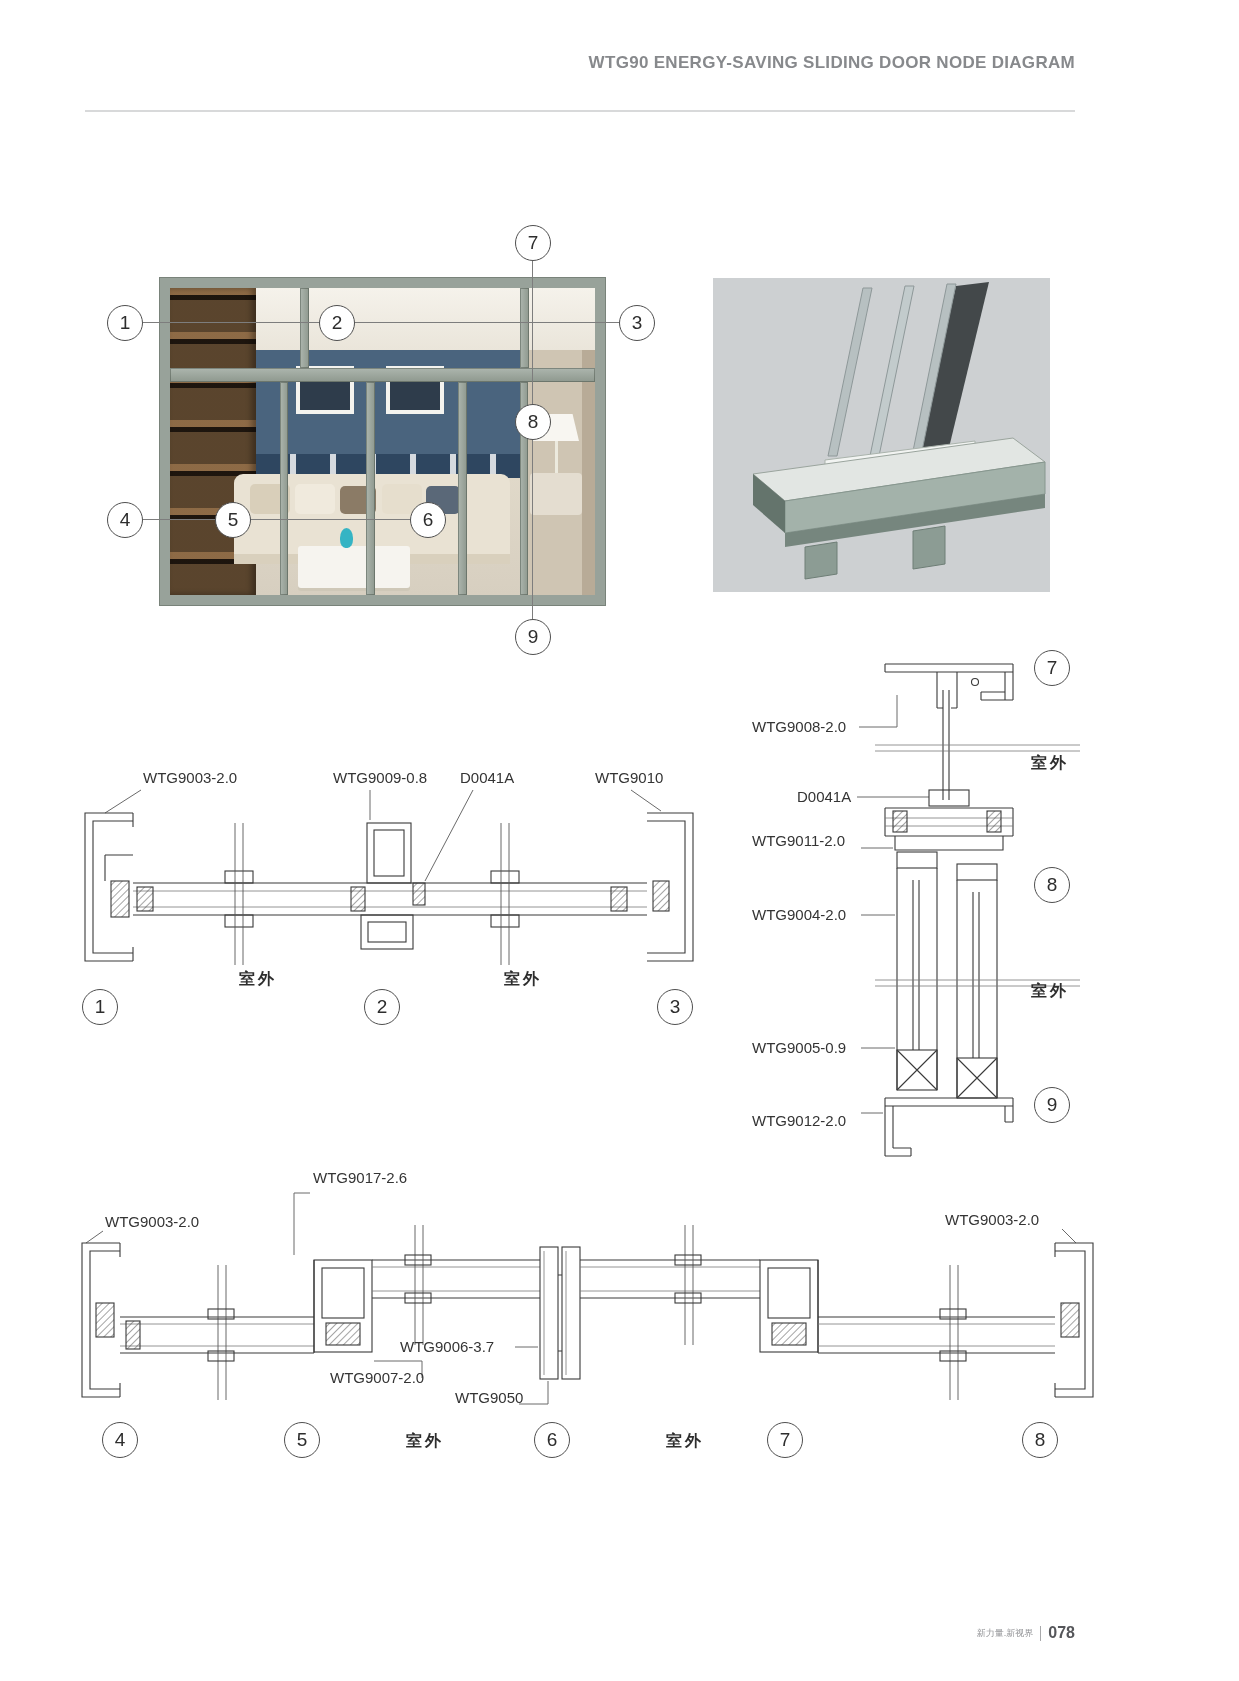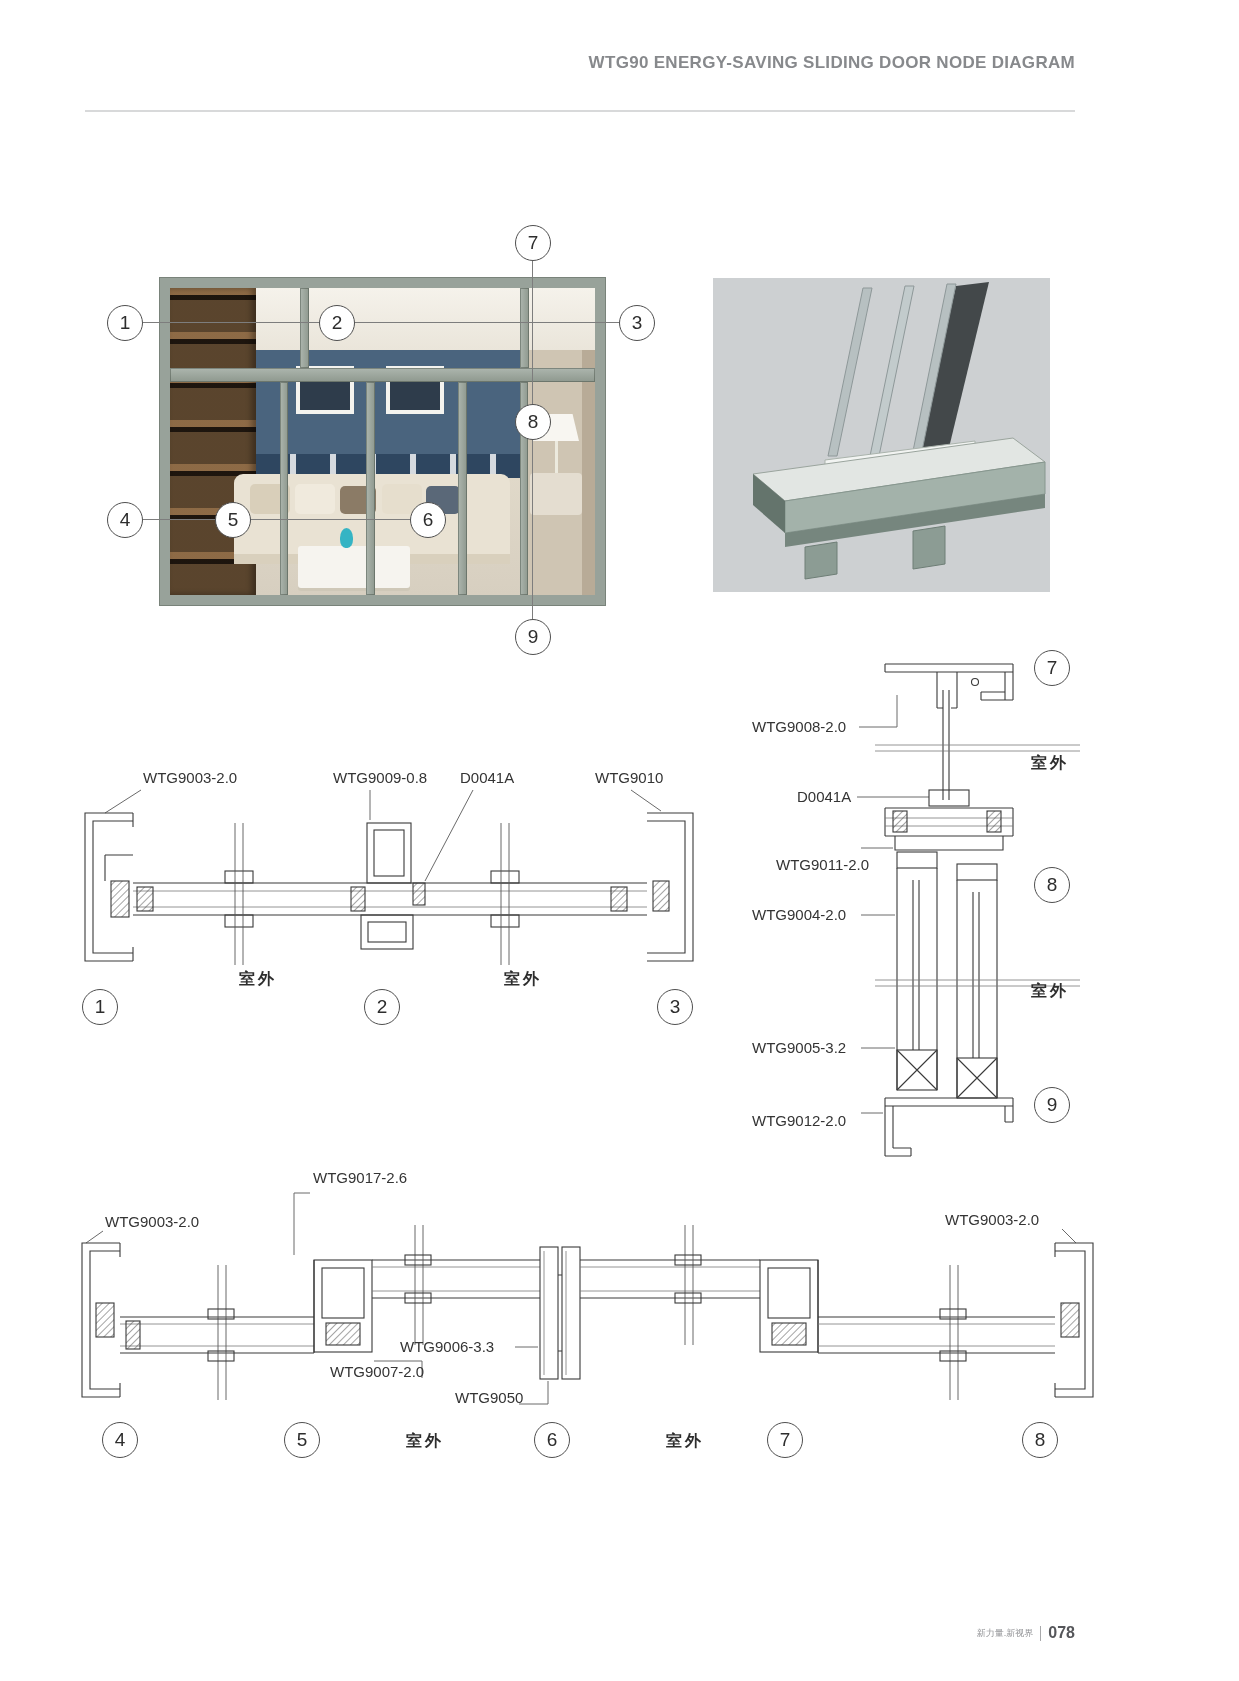--- a/index.html
+++ b/index.html
@@ -201,23 +201,23 @@
         <rect x="212" y="408" width="40" height="40"></rect>
         <path d="M212,408 L252,448 M252,408 L212,448"></path>
         <path d="M130,330 H335 M130,336 H335" stroke="#7a7a7a" stroke-width="0.8"></path>
         <path d="M140,448 H268 M140,456 H268"></path>
         <path d="M140,448 V506 M148,456 V498 M140,506 H166 M148,498 H166 M166,498 V506"></path>
         <path d="M268,448 V472 M260,456 V472 M260,472 H268"></path>
       </g>
     </svg>
     <div class="lbl" style="left:7px;top:68px;">WTG9008-2.0</div>
     <div class="lbl" style="left:52px;top:138px;">D0041A</div>
-    <div class="lbl" style="left:7px;top:206px;margin-left:24px;">WTG9011-2.0</div>
+    <div class="lbl" style="left:7px;top:182px;">WTG9011-2.0</div>
     <div class="lbl" style="left:7px;top:256px;">WTG9004-2.0</div>
-    <div class="lbl" style="left:7px;top:389px;">WTG9005-3.2</div>
+    <div class="lbl" style="left:7px;top:389px;">WTG9005-0.9</div>
     <div class="lbl" style="left:7px;top:462px;">WTG9012-2.0</div>
     <div class="outdoor" style="left:275px;top:103px;">室外</div>
     <div class="outdoor" style="left:275px;top:331px;">室外</div>
     <div class="callout" style="left:289px;top:0;">7</div>
     <div class="callout" style="left:289px;top:217px;">8</div>
     <div class="callout" style="left:289px;top:437px;">9</div>
   </div>
 
   <div class="drawing d3">
     <svg width="1105" height="310" viewBox="0 0 1105 310">
@@ -267,22 +267,22 @@
         <rect x="870" y="186" width="26" height="10"></rect>
         <path d="M985,78 H1023 V232 H985"></path>
         <path d="M985,86 H1015 V224 H985"></path>
         <path d="M985,78 V92 M985,218 V232"></path>
         <rect x="991" y="138" width="18" height="34" fill="url(#hatchP)"></rect>
       </g>
     </svg>
     <div class="lbl" style="left:243px;top:4px;">WTG9017-2.6</div>
     <div class="lbl" style="left:35px;top:48px;">WTG9003-2.0</div>
     <div class="lbl" style="left:875px;top:46px;">WTG9003-2.0</div>
-    <div class="lbl" style="left:330px;top:173px;">WTG9006-3.3</div>
-    <div class="lbl" style="left:260px;top:198px;text-align:center;">WTG9007-2.0</div>
+    <div class="lbl" style="left:330px;top:173px;">WTG9006-3.7</div>
+    <div class="lbl" style="left:260px;top:204px;text-align:center;">WTG9007-2.0</div>
     <div class="lbl" style="left:385px;top:224px;">WTG9050</div>
     <div class="outdoor" style="left:325px;top:266px;">室外</div>
     <div class="outdoor" style="left:585px;top:266px;">室外</div>
     <div class="callout" style="left:32px;top:257px;">4</div>
     <div class="callout" style="left:214px;top:257px;">5</div>
     <div class="callout" style="left:464px;top:257px;">6</div>
     <div class="callout" style="left:697px;top:257px;">7</div>
     <div class="callout" style="left:952px;top:257px;">8</div>
   </div>
 

